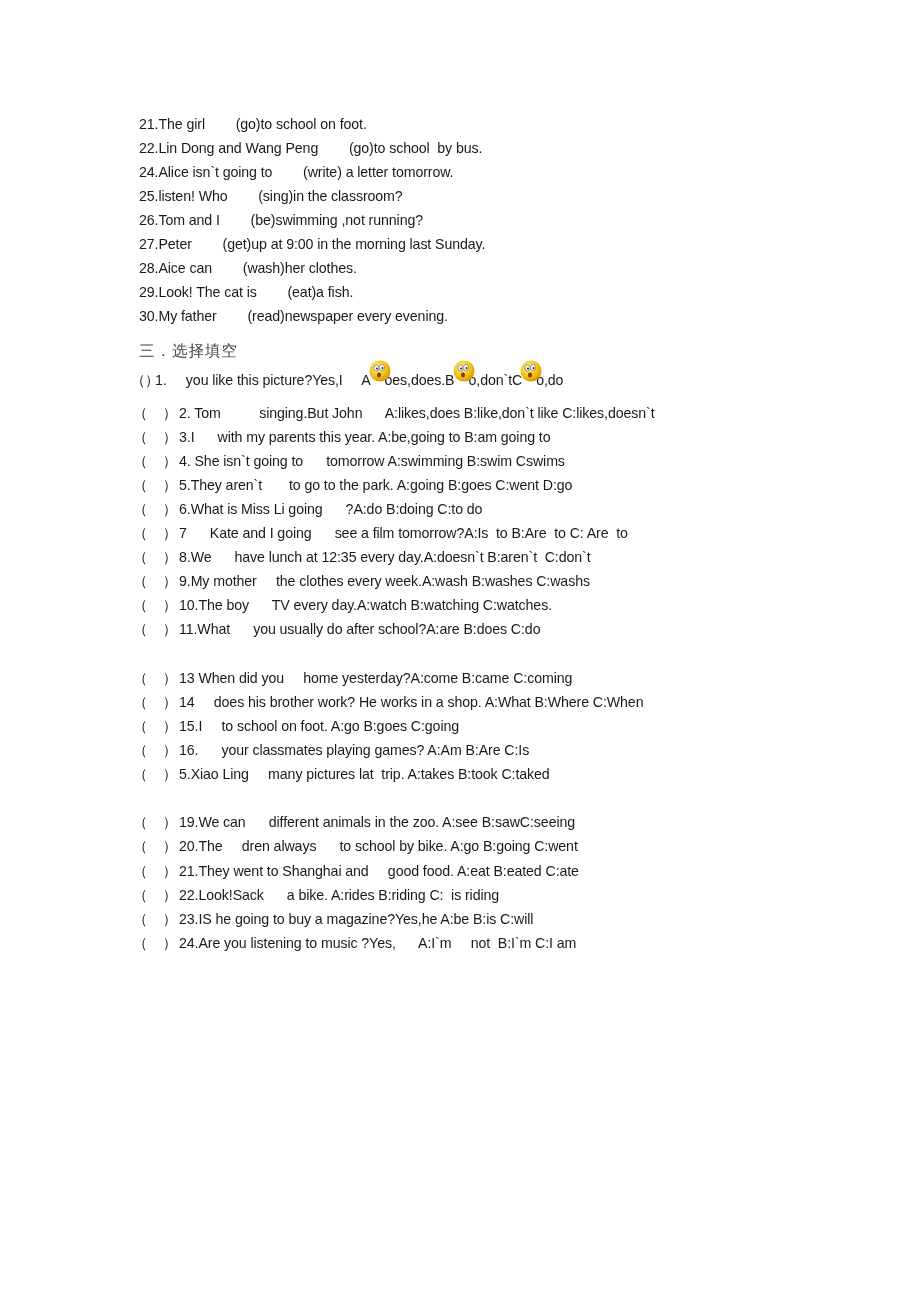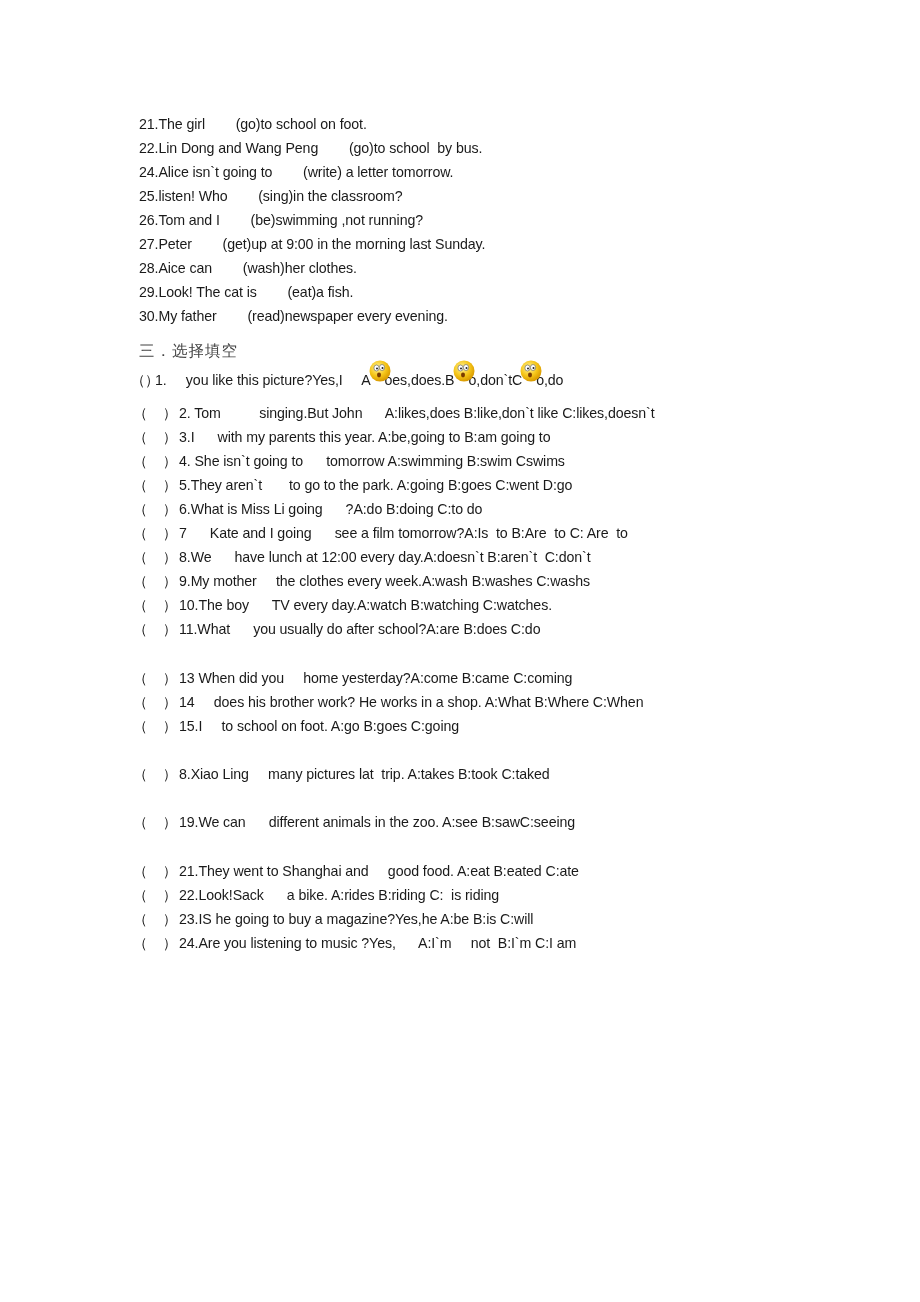--- a/index.html
+++ b/index.html
@@ -116,27 +116,29 @@
           <circle cx="14.5" cy="9" r="1" fill="#222"></circle>
           <ellipse cx="11" cy="16" rx="2" ry="2.4" fill="#7a3b00"></ellipse>
         </svg></span><span>o,do</span></div>
 
   <div class="line mc-line" style="top:404px"><span class="paren">（    ）</span><span>2. Tom          singing.But John      A:likes,does B:like,don`t like C:likes,doesn`t</span></div>
   <div class="line mc-line" style="top:428px"><span class="paren">（    ）</span><span>3.I      with my parents this year. A:be,going to B:am going to</span></div>
   <div class="line mc-line" style="top:452px"><span class="paren">（    ）</span><span>4. She isn`t going to      tomorrow A:swimming B:swim Cswims</span></div>
   <div class="line mc-line" style="top:476px"><span class="paren">（    ）</span><span>5.They aren`t       to go to the park. A:going B:goes C:went D:go</span></div>
   <div class="line mc-line" style="top:500px"><span class="paren">（    ）</span><span>6.What is Miss Li going      ?A:do B:doing C:to do</span></div>
   <div class="line mc-line" style="top:524px"><span class="paren">（    ）</span><span>7      Kate and I going      see a film tomorrow?A:Is  to B:Are  to C: Are  to</span></div>
-  <div class="line mc-line" style="top:548px"><span class="paren">（    ）</span><span>8.We      have lunch at 12:00 every day.A:doesn`t B:aren`t  C:don`t</span></div>
+  <div class="line mc-line" style="top:548px"><span class="paren">（    ）</span><span>8.We      have lunch at 12:35 every day.A:doesn`t B:aren`t  C:don`t</span></div>
   <div class="line mc-line" style="top:572px"><span class="paren">（    ）</span><span>9.My mother     the clothes every week.A:wash B:washes C:washs</span></div>
   <div class="line mc-line" style="top:596px"><span class="paren">（    ）</span><span>10.The boy      TV every day.A:watch B:watching C:watches.</span></div>
   <div class="line mc-line" style="top:620px"><span class="paren">（    ）</span><span>11.What      you usually do after school?A:are B:does C:do</span></div>
   <div class="line mc-line" style="top:669px"><span class="paren">（    ）</span><span>13 When did you     home yesterday?A:come B:came C:coming</span></div>
   <div class="line mc-line" style="top:693px"><span class="paren">（    ）</span><span>14     does his brother work? He works in a shop. A:What B:Where C:When</span></div>
   <div class="line mc-line" style="top:717px"><span class="paren">（    ）</span><span>15.I     to school on foot. A:go B:goes C:going</span></div>
-  <div class="line mc-line" style="top:765px"><span class="paren">（    ）</span><span>8.Xiao Ling     many pictures lat  trip. A:takes B:took C:taked</span></div>
+  <div class="line mc-line" style="top:741px"><span class="paren">（    ）</span><span>16.      your classmates playing games? A:Am B:Are C:Is</span></div>
+  <div class="line mc-line" style="top:765px"><span class="paren">（    ）</span><span>5.Xiao Ling     many pictures lat  trip. A:takes B:took C:taked</span></div>
   <div class="line mc-line" style="top:813px"><span class="paren">（    ）</span><span>19.We can      different animals in the zoo. A:see B:sawC:seeing</span></div>
+  <div class="line mc-line" style="top:837px"><span class="paren">（    ）</span><span>20.The     dren always      to school by bike. A:go B:going C:went</span></div>
   <div class="line mc-line" style="top:862px"><span class="paren">（    ）</span><span>21.They went to Shanghai and     good food. A:eat B:eated C:ate</span></div>
   <div class="line mc-line" style="top:886px"><span class="paren">（    ）</span><span>22.Look!Sack      a bike. A:rides B:riding C:  is riding</span></div>
   <div class="line mc-line" style="top:910px"><span class="paren">（    ）</span><span>23.IS he going to buy a magazine?Yes,he A:be B:is C:will</span></div>
   <div class="line mc-line" style="top:934px"><span class="paren">（    ）</span><span>24.Are you listening to music ?Yes,      A:I`m     not  B:I`m C:I am</span></div>
 
 </div>
 
 </body></html>

